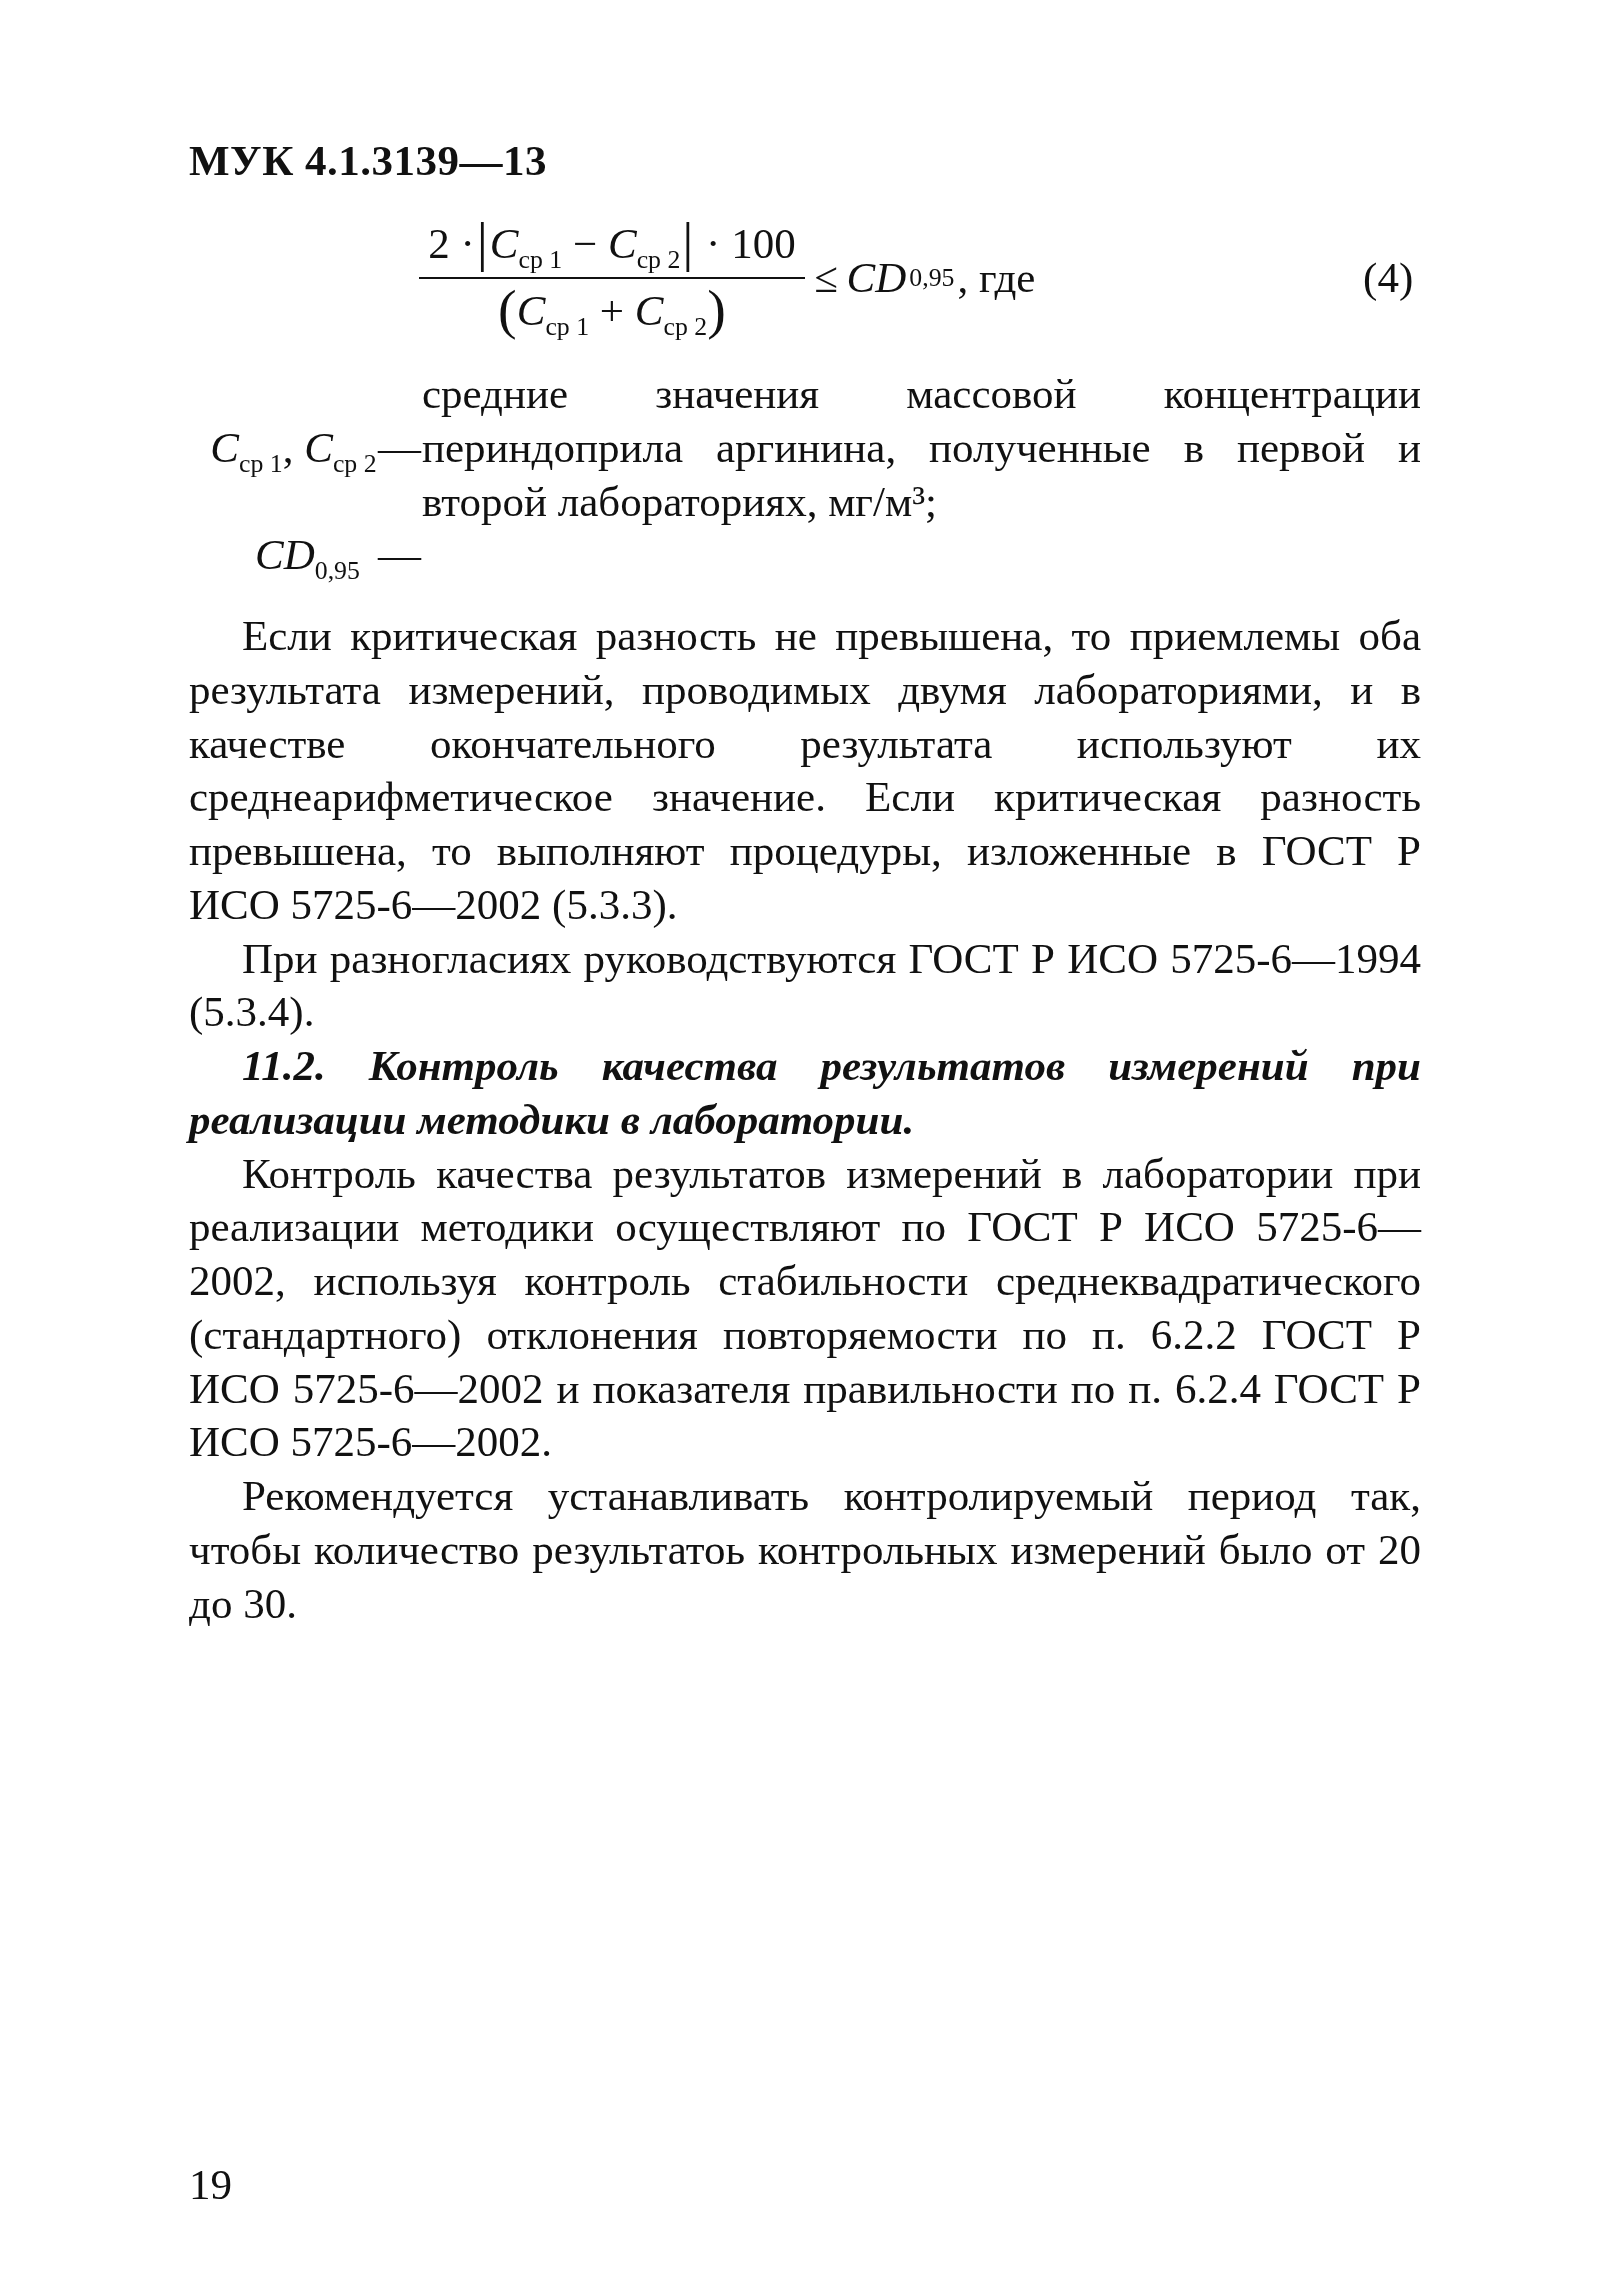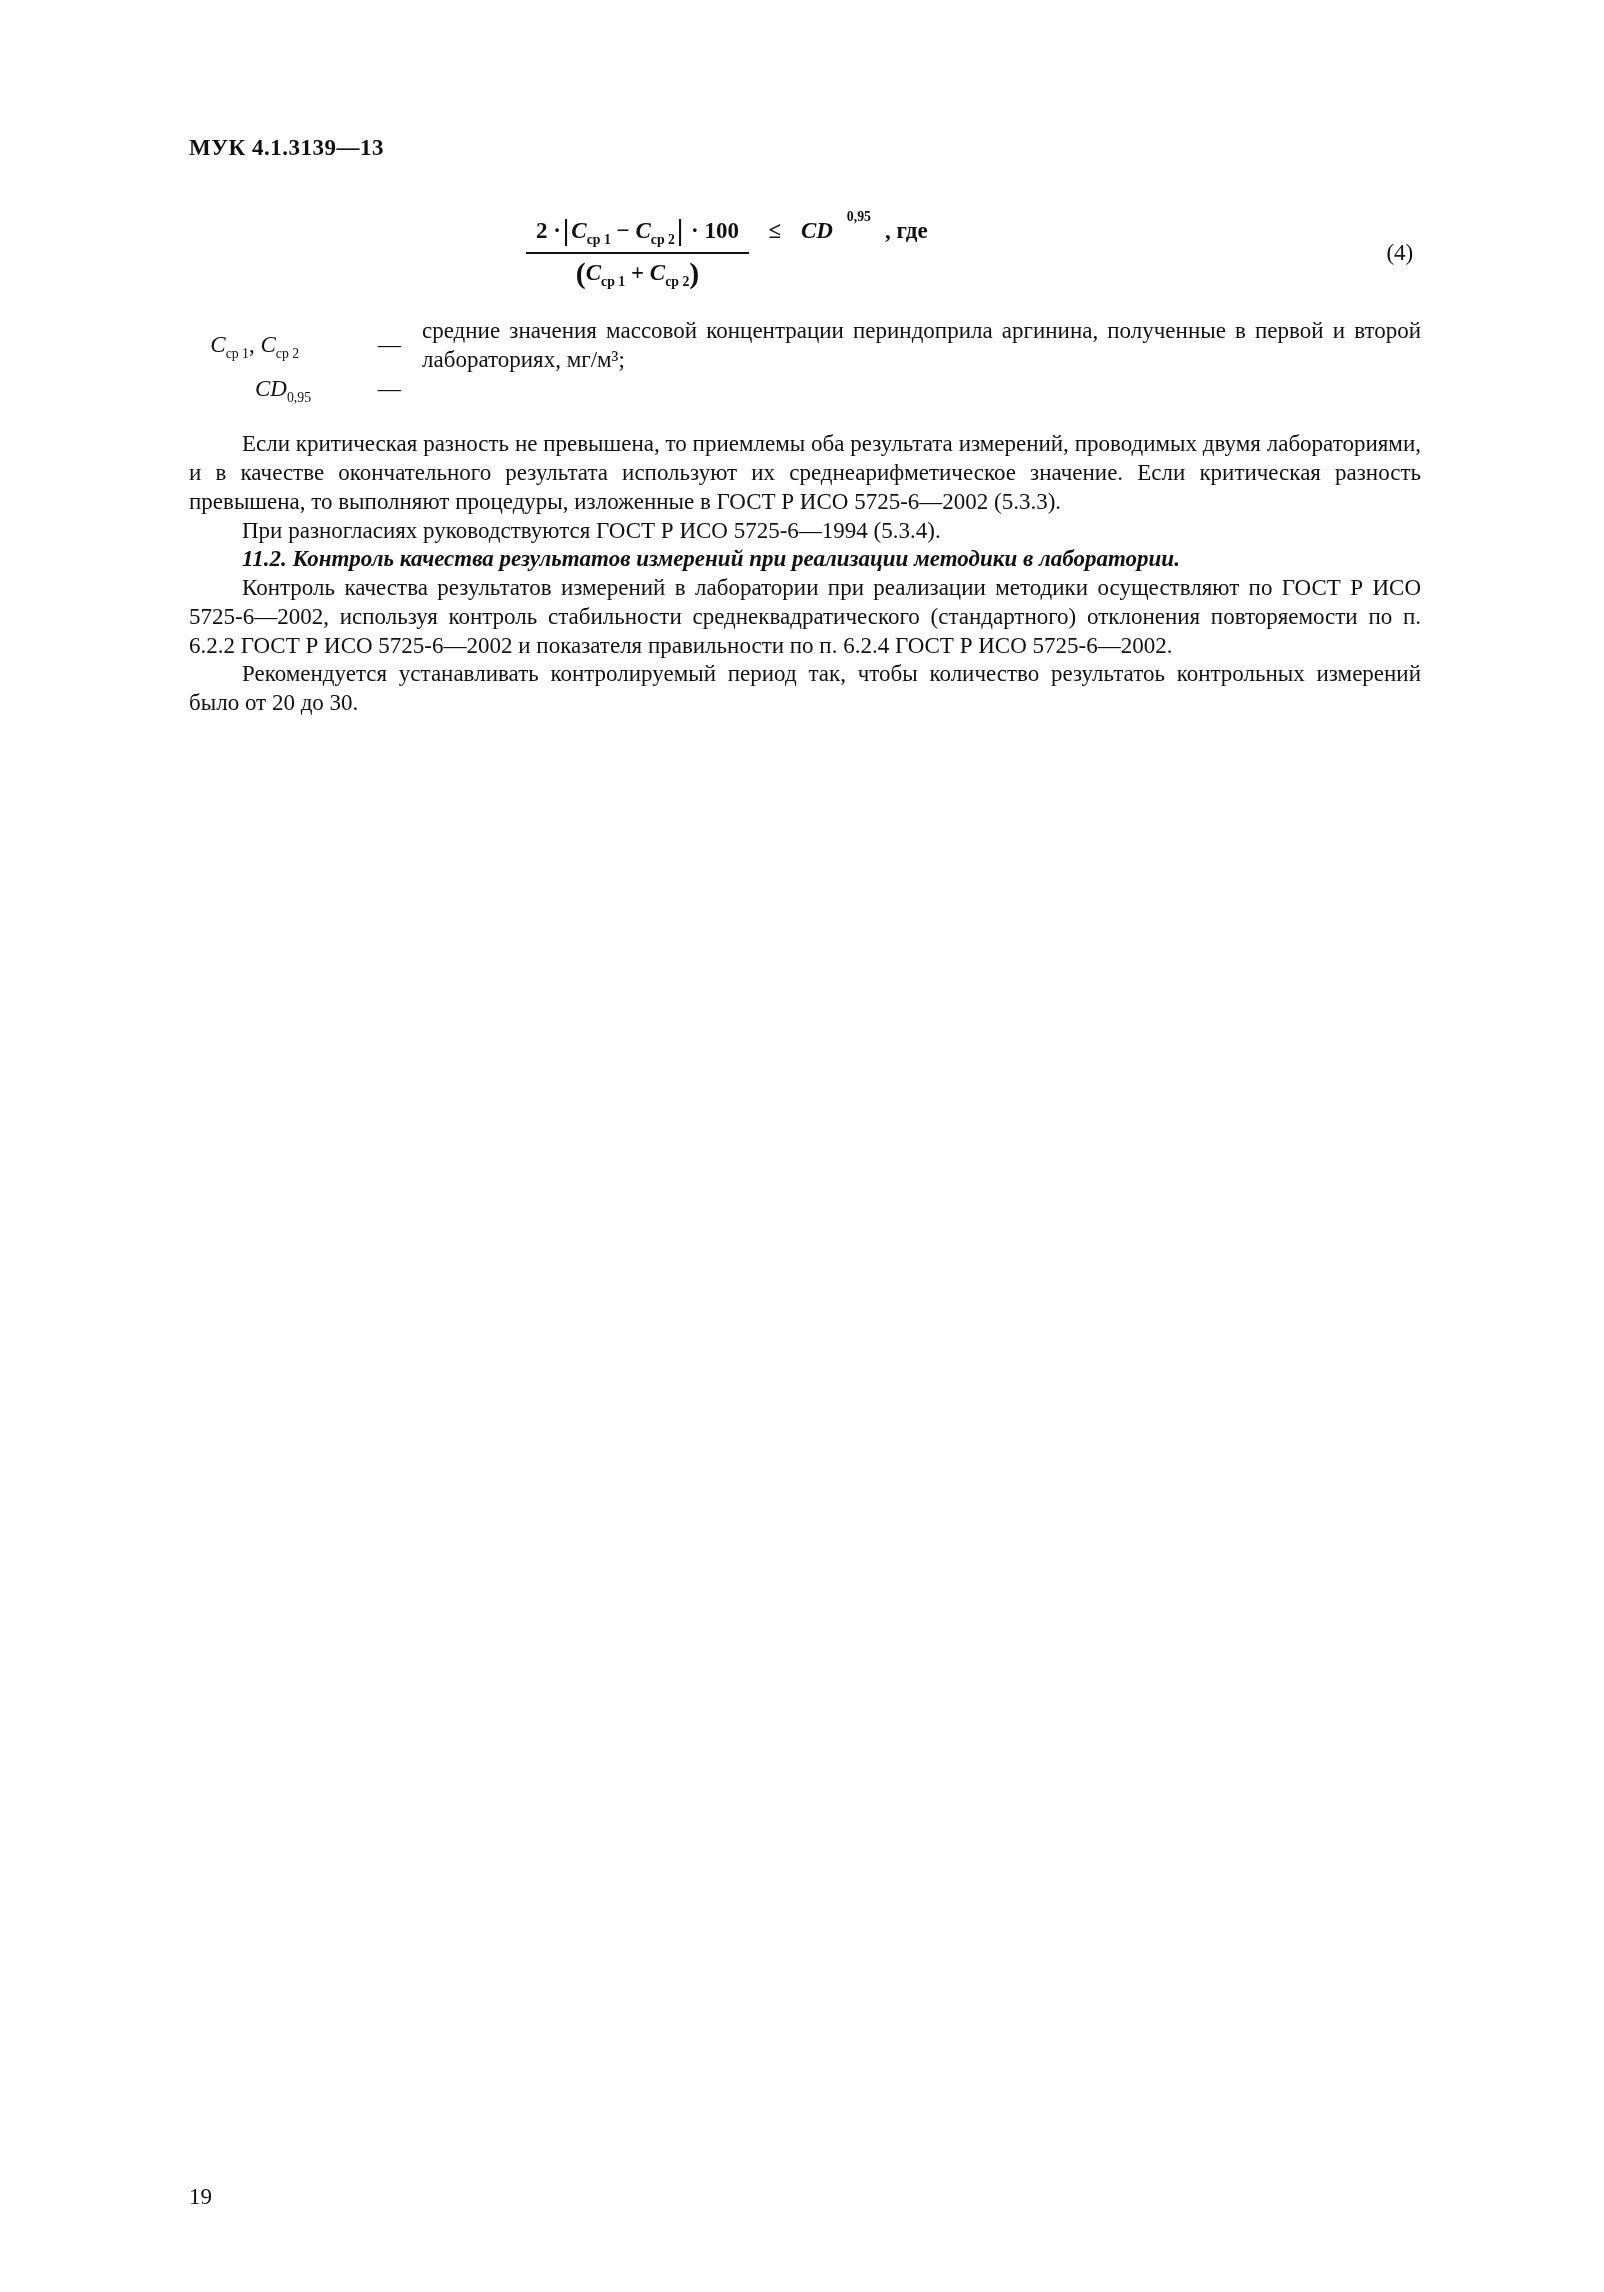--- a/index.html
+++ b/index.html
@@ -4,21 +4,21 @@
 <style>
   html, body { margin: 0; padding: 0; background: #e8e8e8; }
   .page {
     position: relative;
     width: 1604px;
     height: 2292px;
     margin: 0 auto;
     background: #ffffff;
     color: #111;
     font-family: "Liberation Serif", "DejaVu Serif", serif;
-    font-size: 23px;
+    font-size: 43px;
     line-height: 1.25;
     overflow: hidden;
   }
   .doc-header {
     position: absolute;
     left: 189px;
     top: 134px;
     font-weight: bold;
     letter-spacing: 0.5px;
   }
@@ -48,24 +48,23 @@
     position: relative;
     display: flex;
     justify-content: center;
     align-items: center;
     margin: 25px 0 29px;
     text-indent: 0;
     text-align: center;
   }
   .formula-main {
     display: inline-flex;
-    align-items: flex-start;
-    gap: 14px;
+    align-items: center;
+    gap: 3px;
     transform: translateX(-78px);
-    font-weight: bold;
   }
   .frac {
     display: inline-flex;
     flex-direction: column;
     align-items: center;
     vertical-align: middle;
   }
   .frac .num {
     padding: 0 9.7px 5.8px;
     border-bottom: 2.9px solid #111;

